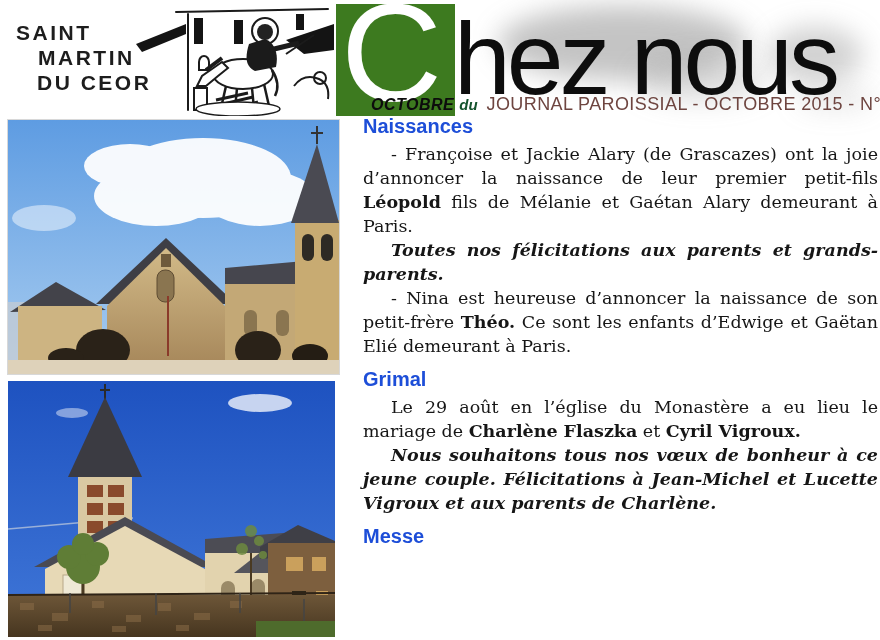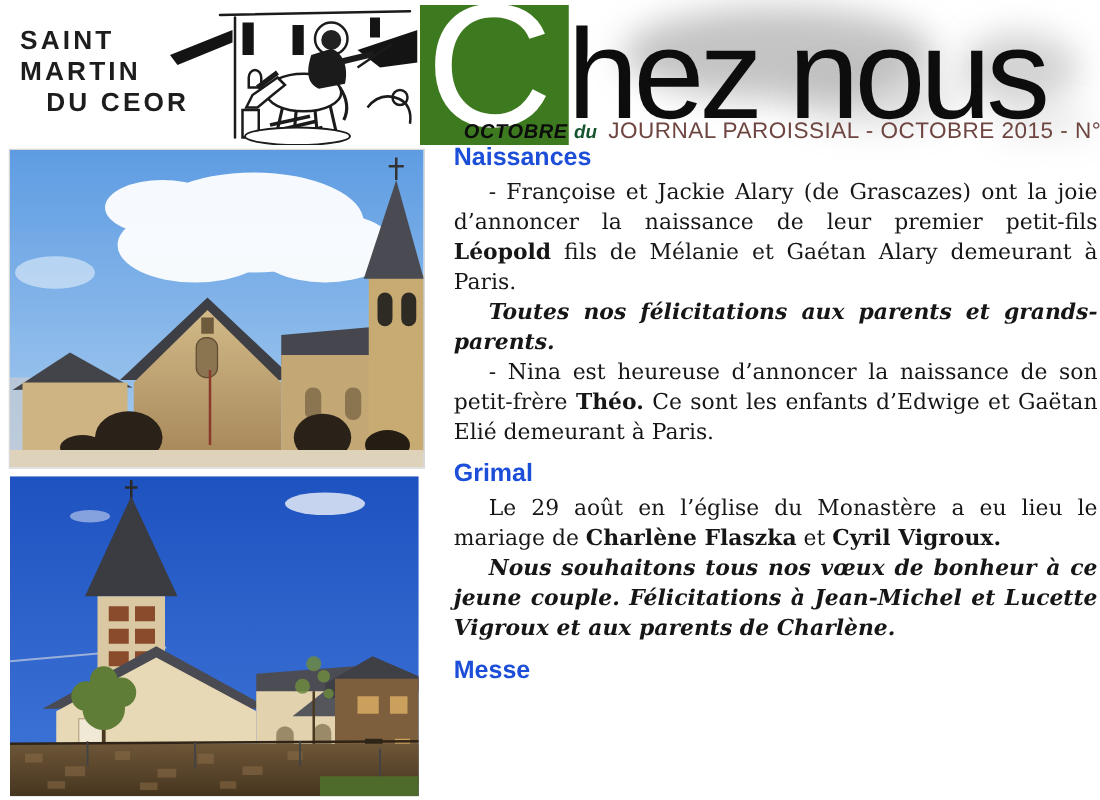--- a/index.html
+++ b/index.html
@@ -3,21 +3,21 @@
 <meta charset="utf-8">
 <style>
   html,body{margin:0;padding:0;background:#fff;}
   .page{position:relative;width:880px;height:640px;background:#ffffff;overflow:hidden;
         font-family:"Liberation Sans",sans-serif;}
 
   
   .parish{position:absolute;left:16px;top:20px;font-size:21px;font-weight:700;
           letter-spacing:2.5px;color:#1d1d1d;line-height:25px;white-space:nowrap;}
   .parish .line{display:block;}
-  .parish .l2{}
+  .parish .l2{margin-left:22px;}
   .parish .l3{margin-left:21px;}
 
   .illu{position:absolute;left:136px;top:4px;width:198px;height:112px;}
 
   .smudge{position:absolute;border-radius:50%;filter:blur(13px);}
   .s1{left:498px;top:6px;width:250px;height:74px;background:rgba(100,100,100,.38);}
   .s2{left:768px;top:26px;width:95px;height:58px;background:rgba(110,110,110,.30);}
   .s3{left:636px;top:58px;width:130px;height:44px;background:rgba(120,120,120,.22);}
   .s4{left:795px;top:88px;width:80px;height:22px;background:rgba(120,120,120,.16);}
 

